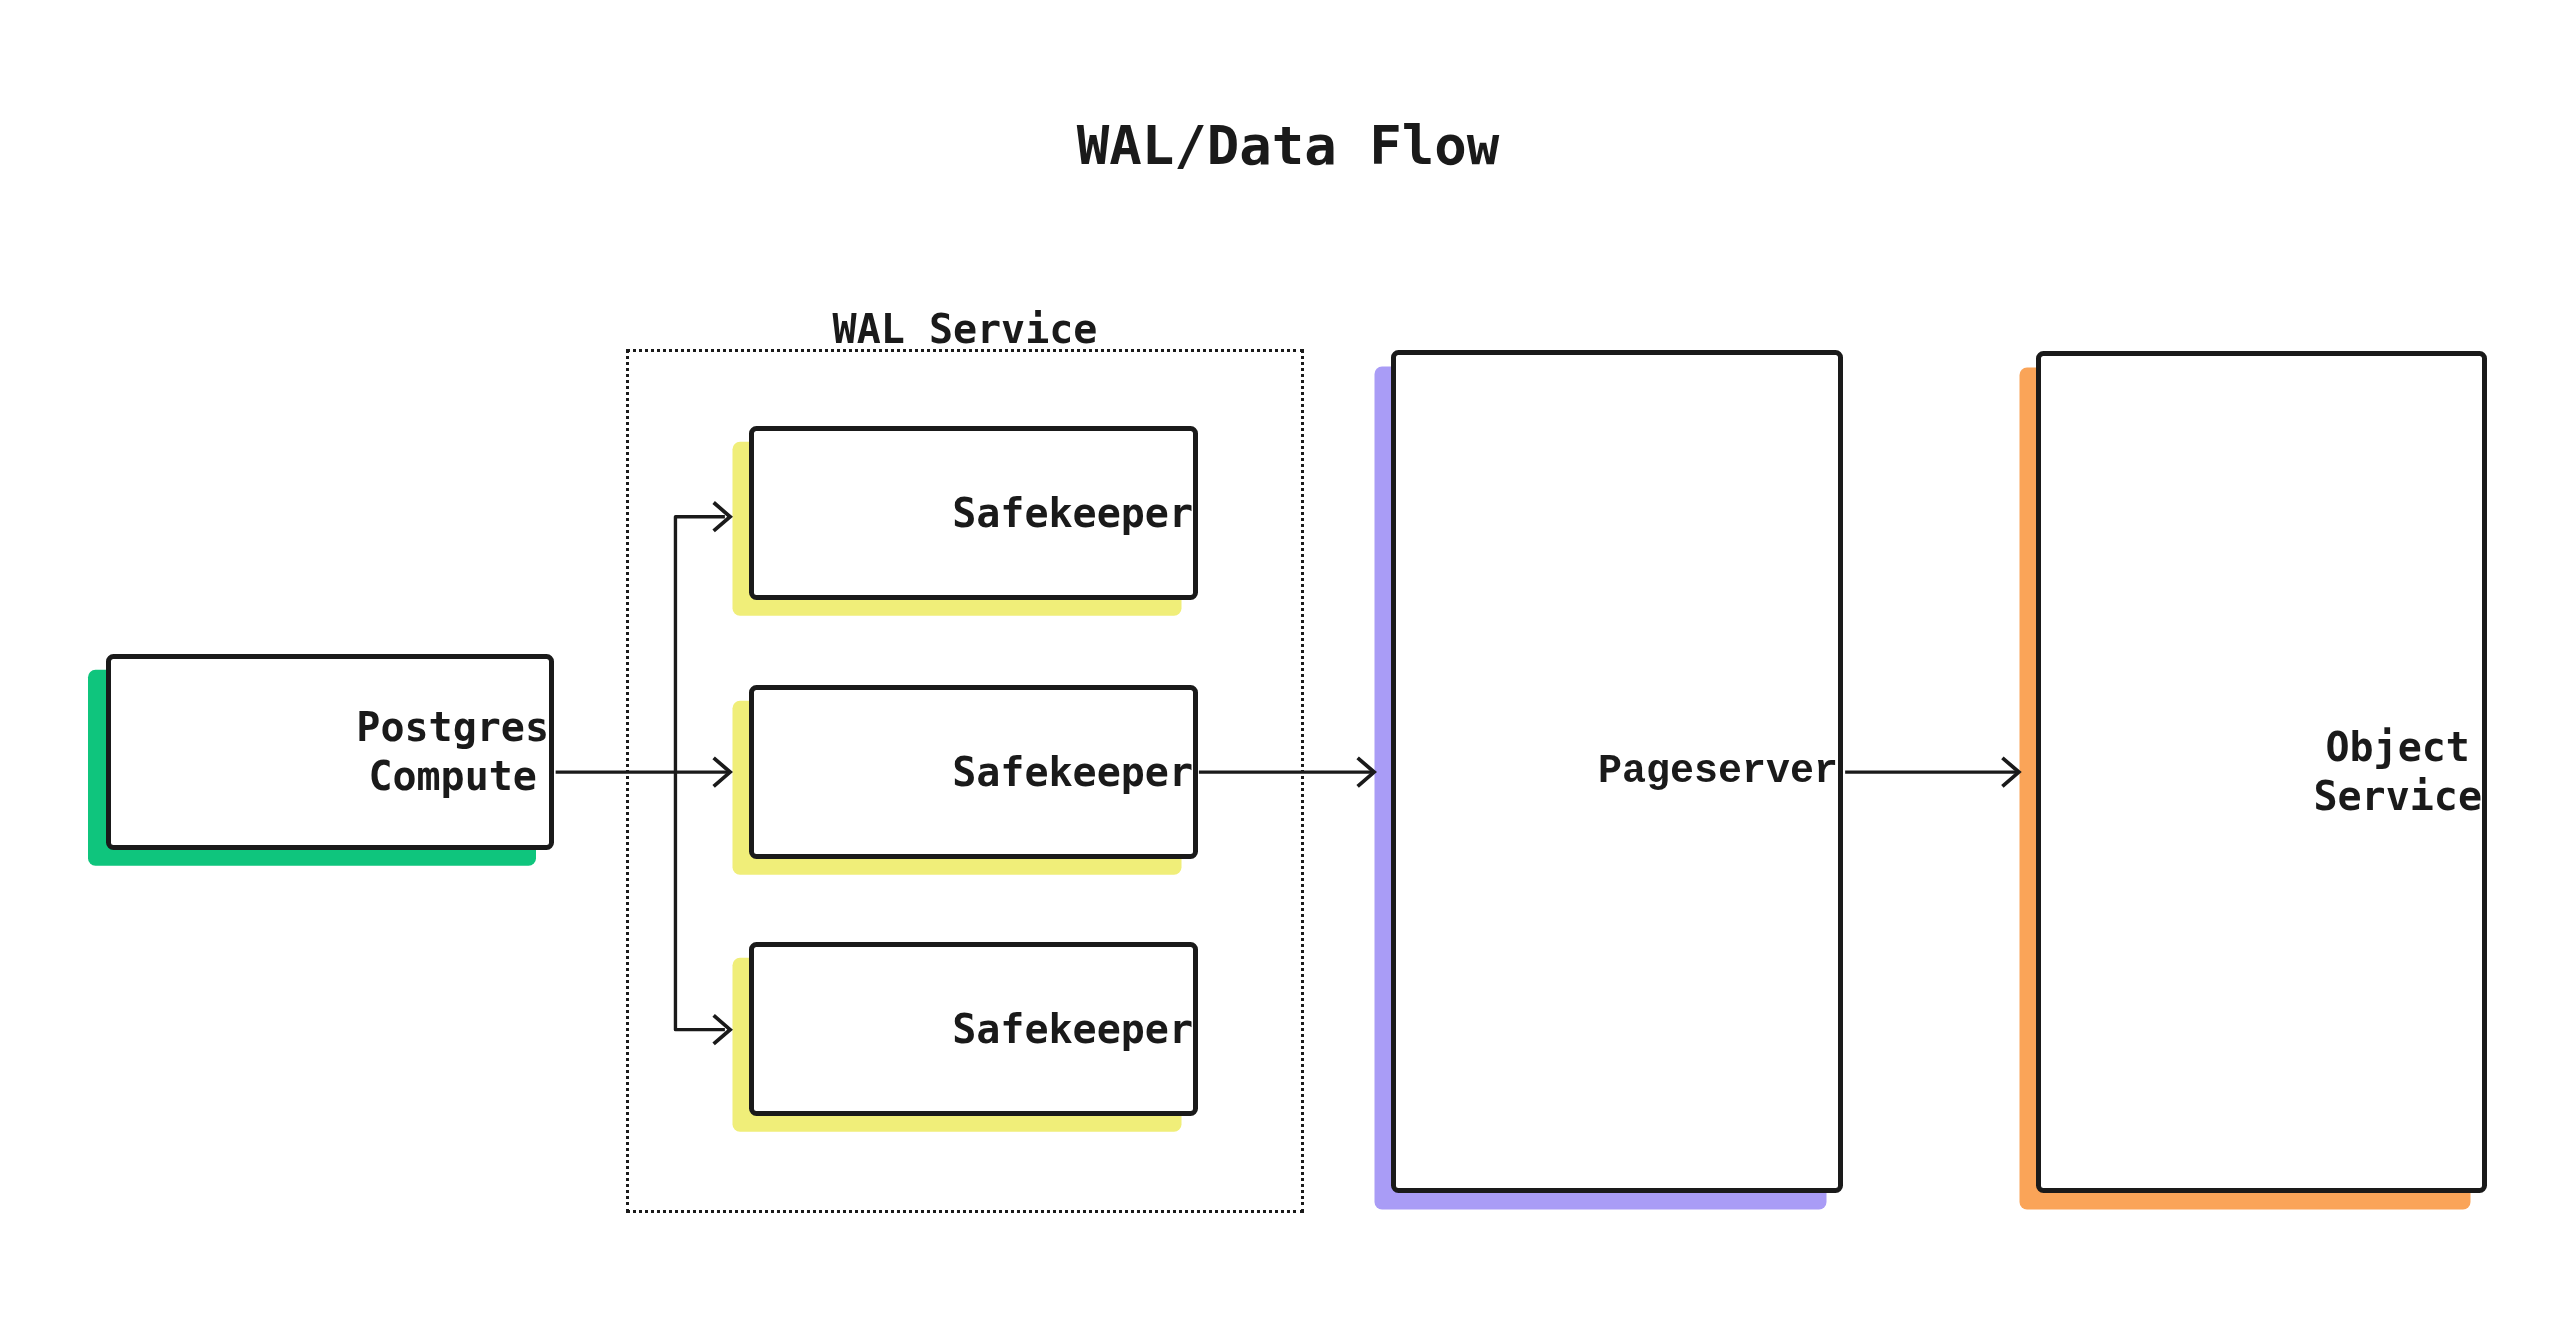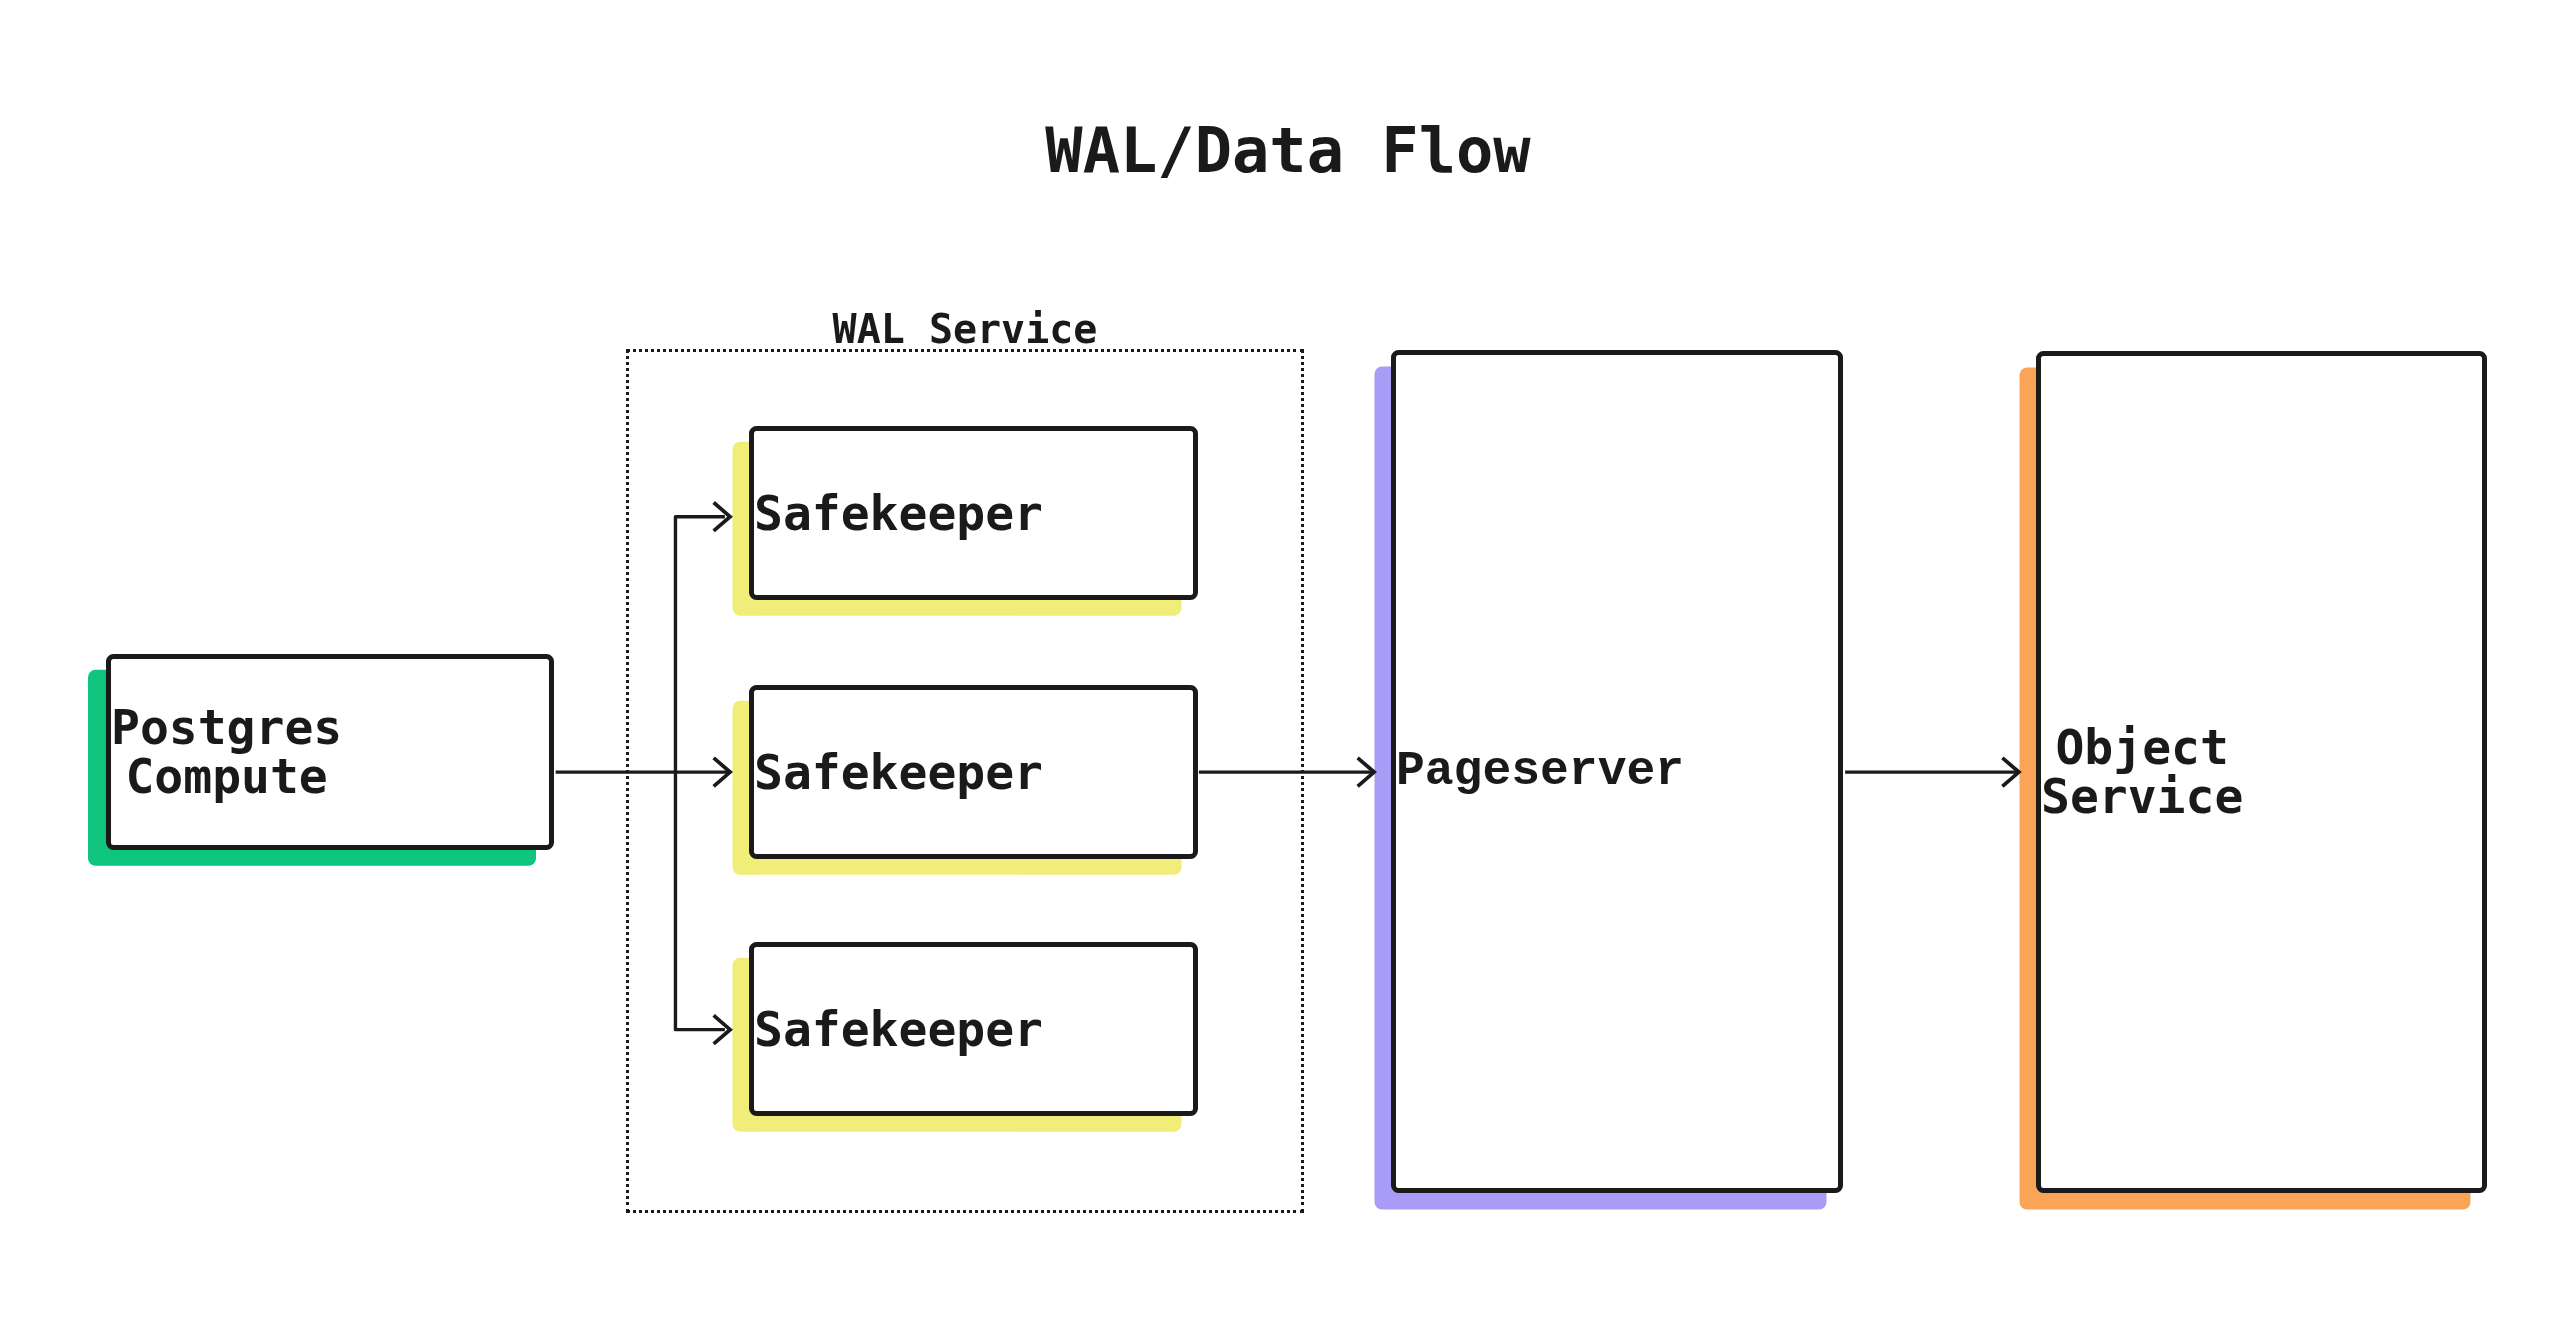--- a/index.html
+++ b/index.html
@@ -15,36 +15,36 @@
     font-family: "DejaVu Sans Mono", "Liberation Mono", monospace;
     color: var(--ink, #1a1a1a);
     overflow: hidden;
   }
   .title {
     position: absolute;
     left: 0;
     top: 114px;
     width: 2576px;
     text-align: center;
-    font-size: 62px;
+    font-size: 54px;
     font-weight: 700;
     letter-spacing: 0px;
     color: var(--ink, #1a1a1a);
   }
   .node {
     position: absolute;
     box-sizing: border-box;
     background: var(--box_bg, #ffffff);
     border: 5.2px solid var(--ink, #1a1a1a);
     border-radius: 7.5px;
     display: flex;
     align-items: center;
-    justify-content: flex-start;
+    justify-content: flex-end;
     text-align: center;
-    font-size: 48px;
+    font-size: 40px;
     font-weight: 700;
     line-height: 49px;
     color: var(--ink, #1a1a1a);
   }
   .node .label { display: block; }
   .shadow-green  { box-shadow: -18px 15.7px 0 0 var(--green,  #0fc57d); }
   .shadow-yellow { box-shadow: -16.5px 15.7px 0 0 var(--yellow, #f0ee79); }
   .shadow-purple { box-shadow: -16.5px 16.5px 0 0 var(--purple, #a99cf6); font-family: Liberation Mono, monospace; }
   .shadow-orange { box-shadow: -16.5px 16.5px 0 0 var(--orange, #faa458); }
 

